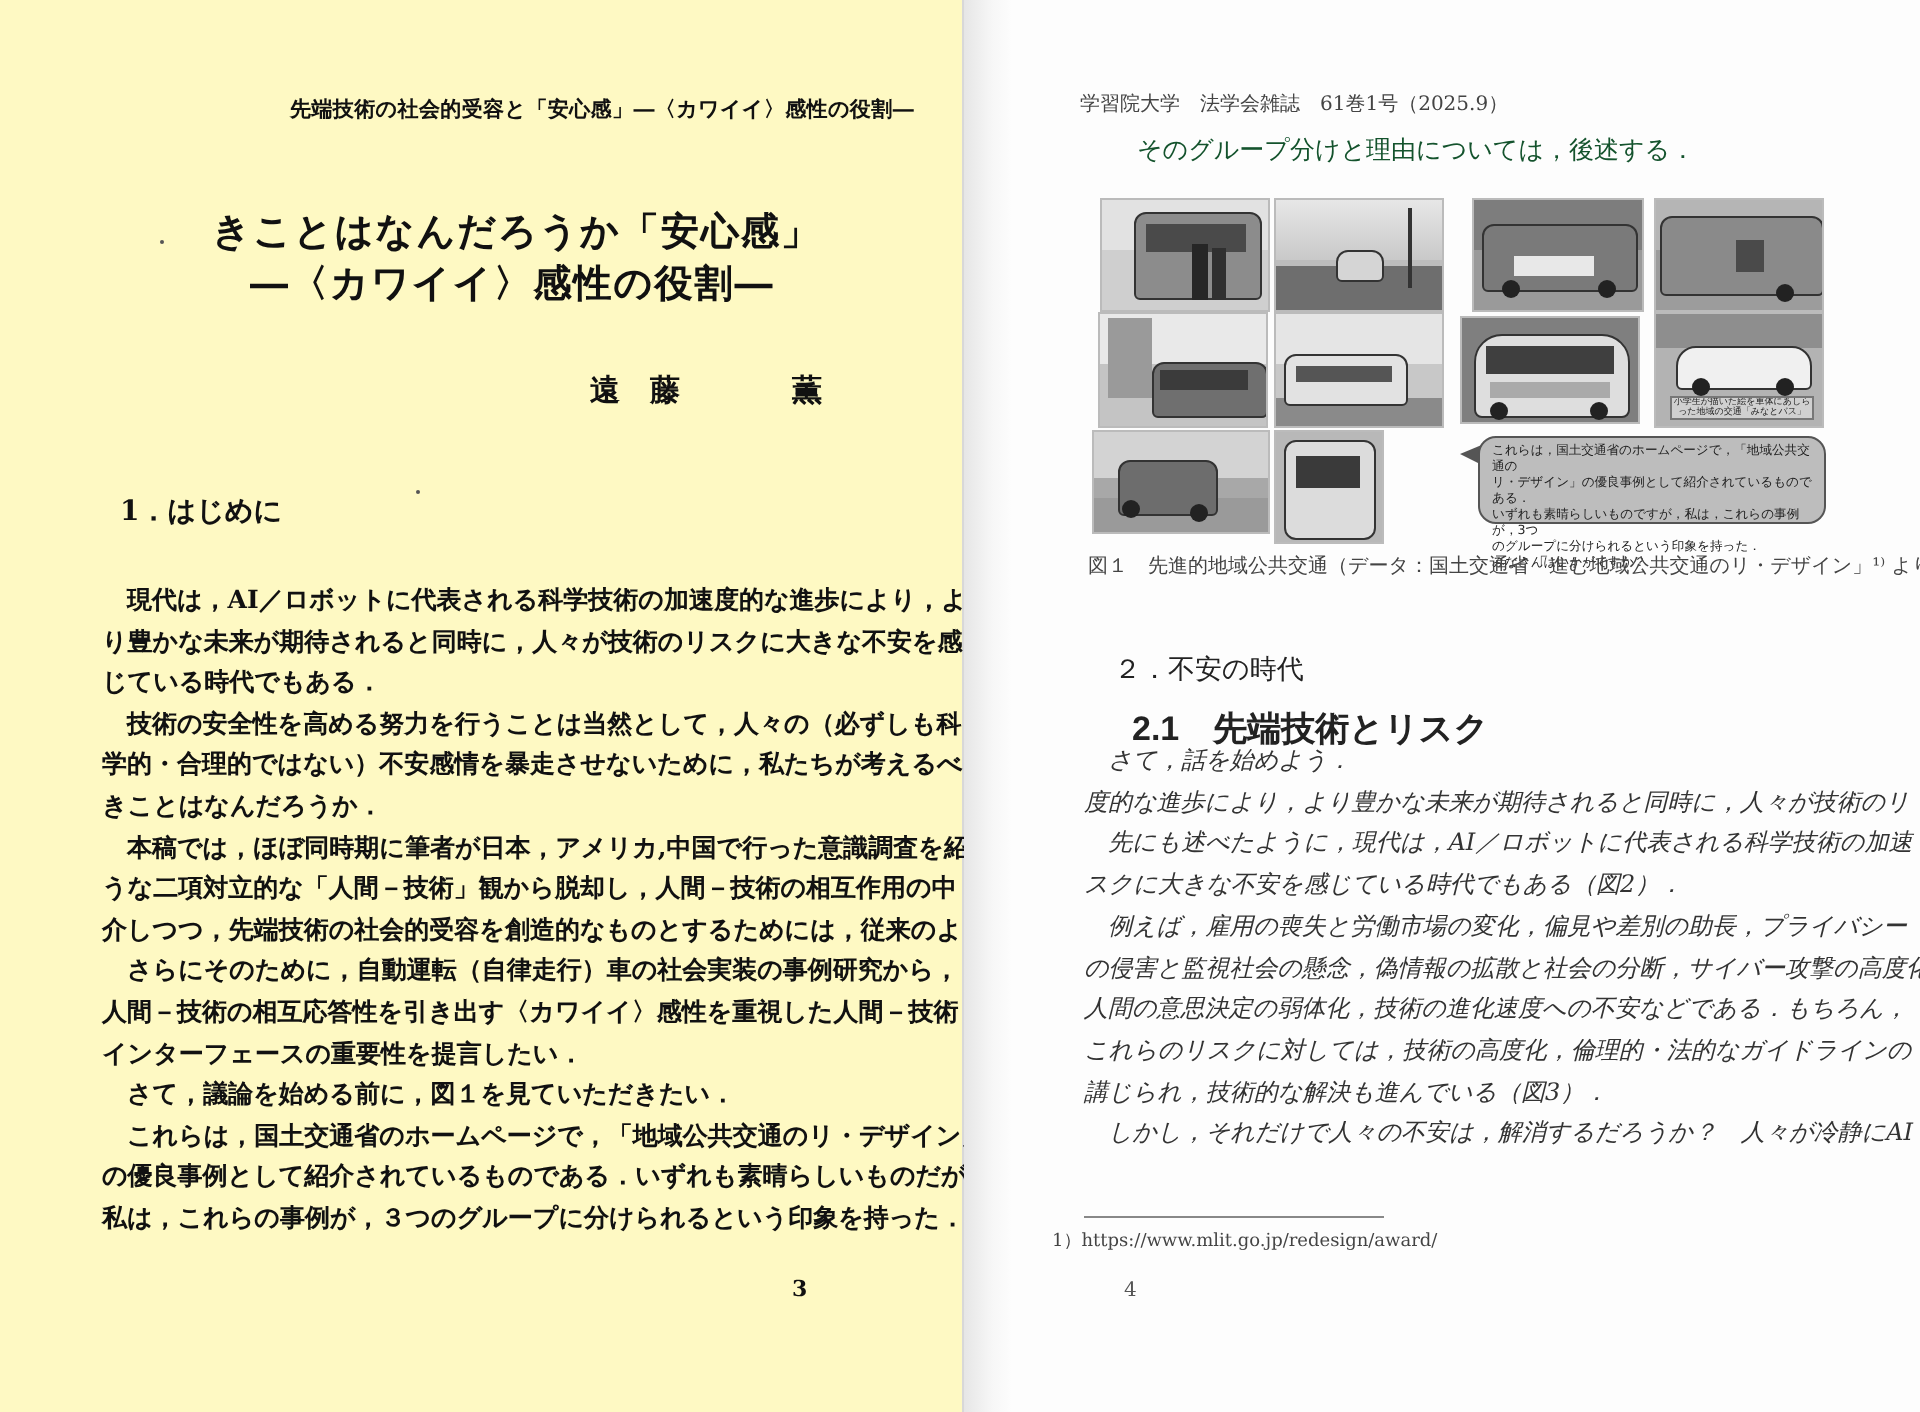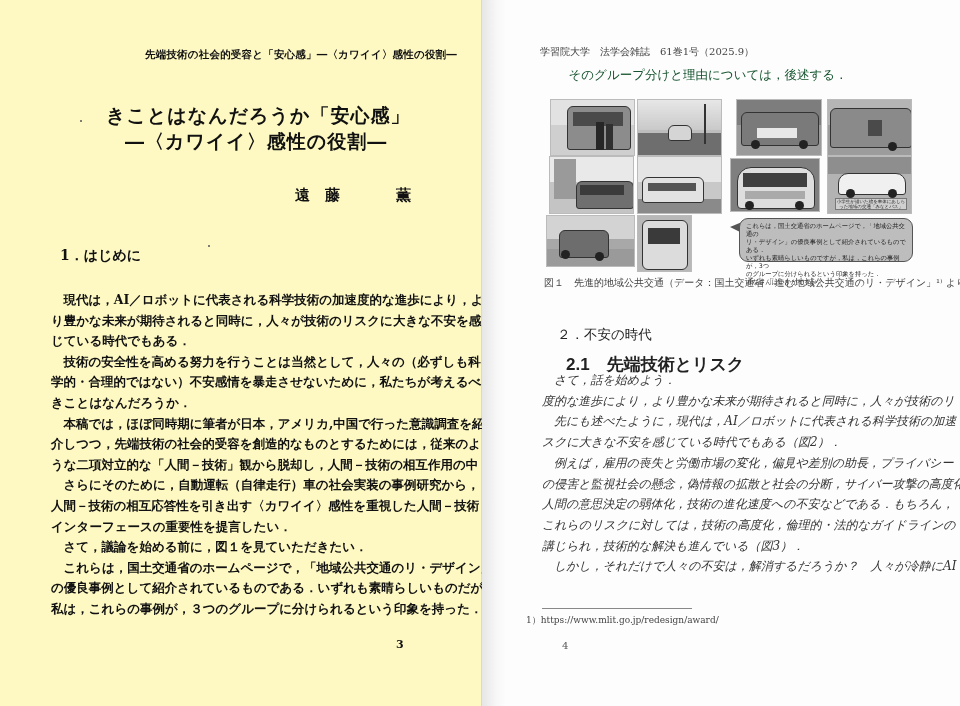--- a/index.html
+++ b/index.html
@@ -79,22 +79,22 @@
   <div class="dot" style="left:208px;top:245px;"></div>
   <div class="abs sec1">1．はじめに</div>
   <div class="body-l">
     <p>　現代は，AI／ロボットに代表される科学技術の加速度的な進歩により，よ</p>
     <p>り豊かな未来が期待されると同時に，人々が技術のリスクに大きな不安を感</p>
     <p>じている時代でもある．</p>
     <p>　技術の安全性を高める努力を行うことは当然として，人々の（必ずしも科</p>
     <p>学的・合理的ではない）不安感情を暴走させないために，私たちが考えるべ</p>
     <p>きことはなんだろうか．</p>
     <p>　本稿では，ほぼ同時期に筆者が日本，アメリカ,中国で行った意識調査を紹</p>
+    <p>うな二項対立的な「人間－技術」観から脱却し，人間－技術の相互作用の中</p>
     <p>介しつつ，先端技術の社会的受容を創造的なものとするためには，従来のよ</p>
-    <p>うな二項対立的な「人間－技術」観から脱却し，人間－技術の相互作用の中</p>
     <p>　さらにそのために，自動運転（自律走行）車の社会実装の事例研究から，</p>
     <p>人間－技術の相互応答性を引き出す〈カワイイ〉感性を重視した人間－技術</p>
     <p>インターフェースの重要性を提言したい．</p>
     <p>　さて，議論を始める前に，図１を見ていただきたい．</p>
     <p>　これらは，国土交通省のホームページで，「地域公共交通のリ・デザイン」</p>
     <p>の優良事例として紹介されているものである．いずれも素晴らしいものだが，</p>
     <p>私は，これらの事例が，３つのグループに分けられるという印象を持った．</p>
   </div>
   <div class="abs pagenum-l">3</div>
 </div>

